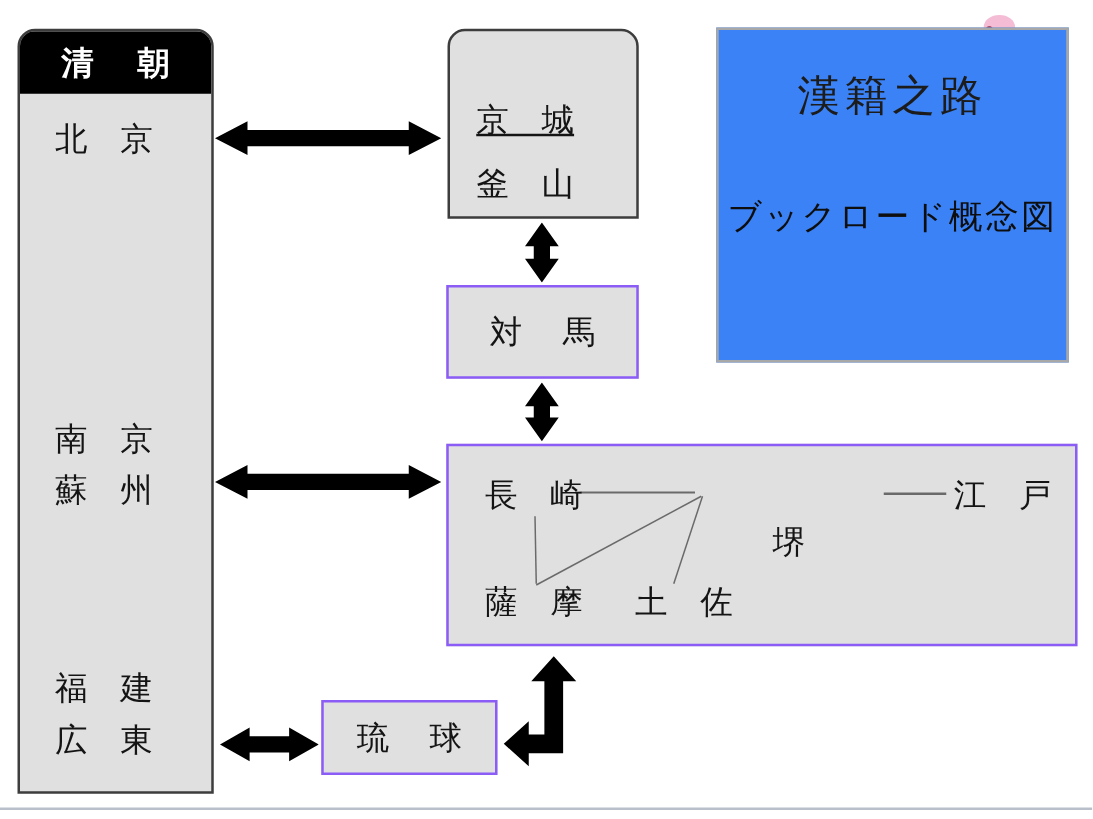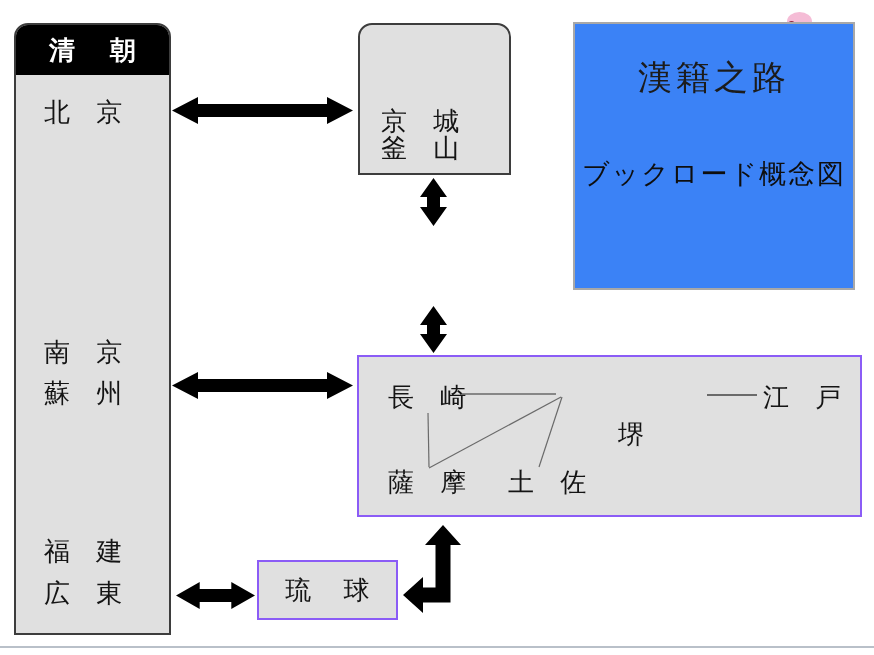--- a/index.html
+++ b/index.html
@@ -37,24 +37,27 @@
   <div class="box headed" style="left:14px;top:23px;width:157px;height:612px;">
     <div class="box-header">清 朝</div>
     <div class="citylabel" style="left:28px;top:74px;">北 京</div>
     <div class="citylabel" style="left:28px;top:314px;">南 京</div>
     <div class="citylabel" style="left:28px;top:355px;text-align:center;">蘇 州</div>
     <div class="citylabel" style="left:28px;top:513px;">福 建</div>
     <div class="citylabel" style="left:28px;top:555px;">広 東</div>
   </div>
 
   <div class="box headed" style="left:358px;top:23px;width:153px;height:152px;">
-    <div class="citylabel" style="left:21px;top:83px;">京 城</div>
+    <div class="citylabel" style="left:21px;top:59px;text-decoration:underline;">京 城</div>
     <div class="citylabel" style="left:21px;top:110px;">釜 山</div>
   </div>
 
+  <div class="box" style="left:357px;top:228px;width:154px;height:75px;">
+    <div class="center-label">対 馬</div>
+  </div>
 
   <div class="box" style="left:357px;top:355px;width:505px;height:162px;text-align:center;">
     <svg class="routes" viewBox="0 0 501 158" preserveAspectRatio="none">
       <line x1="101" y1="37" x2="197" y2="37" stroke="#6a6a6a" stroke-width="1.6"></line>
       <line x1="70" y1="111" x2="202" y2="40" stroke="#6a6a6a" stroke-width="1.2"></line>
       <line x1="69" y1="56" x2="70" y2="110" stroke="#6a6a6a" stroke-width="1.2"></line>
       <line x1="180" y1="110" x2="203" y2="40" stroke="#6a6a6a" stroke-width="1.2"></line>
       <line x1="348" y1="38" x2="398" y2="38" stroke="#6a6a6a" stroke-width="2"></line>
     </svg>
     <div class="citylabel" style="left:29px;top:27px;">長 崎</div>

